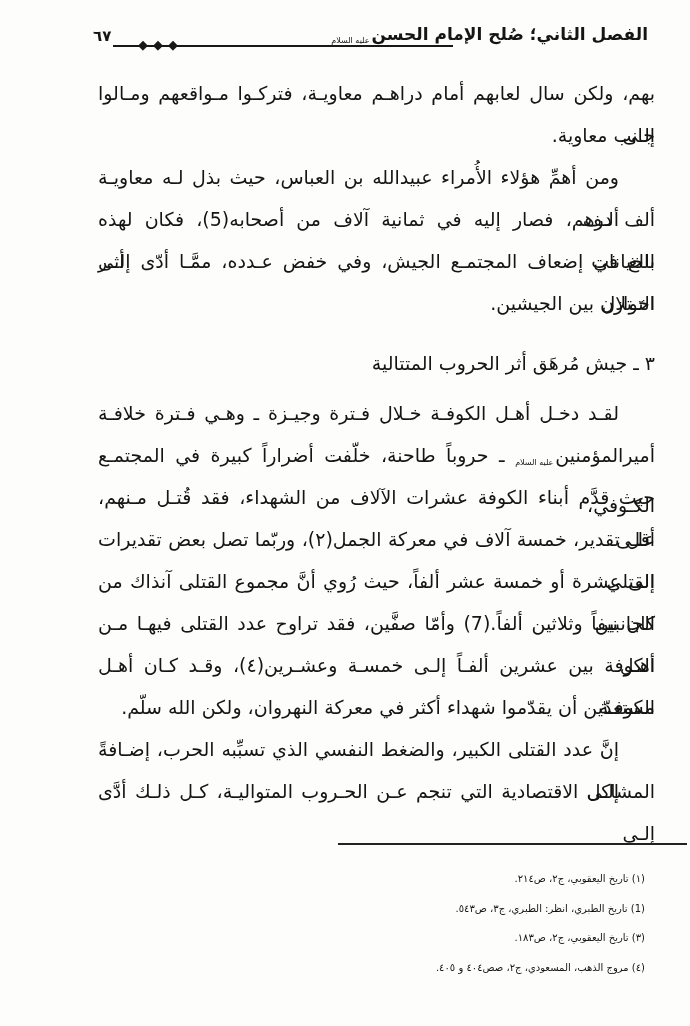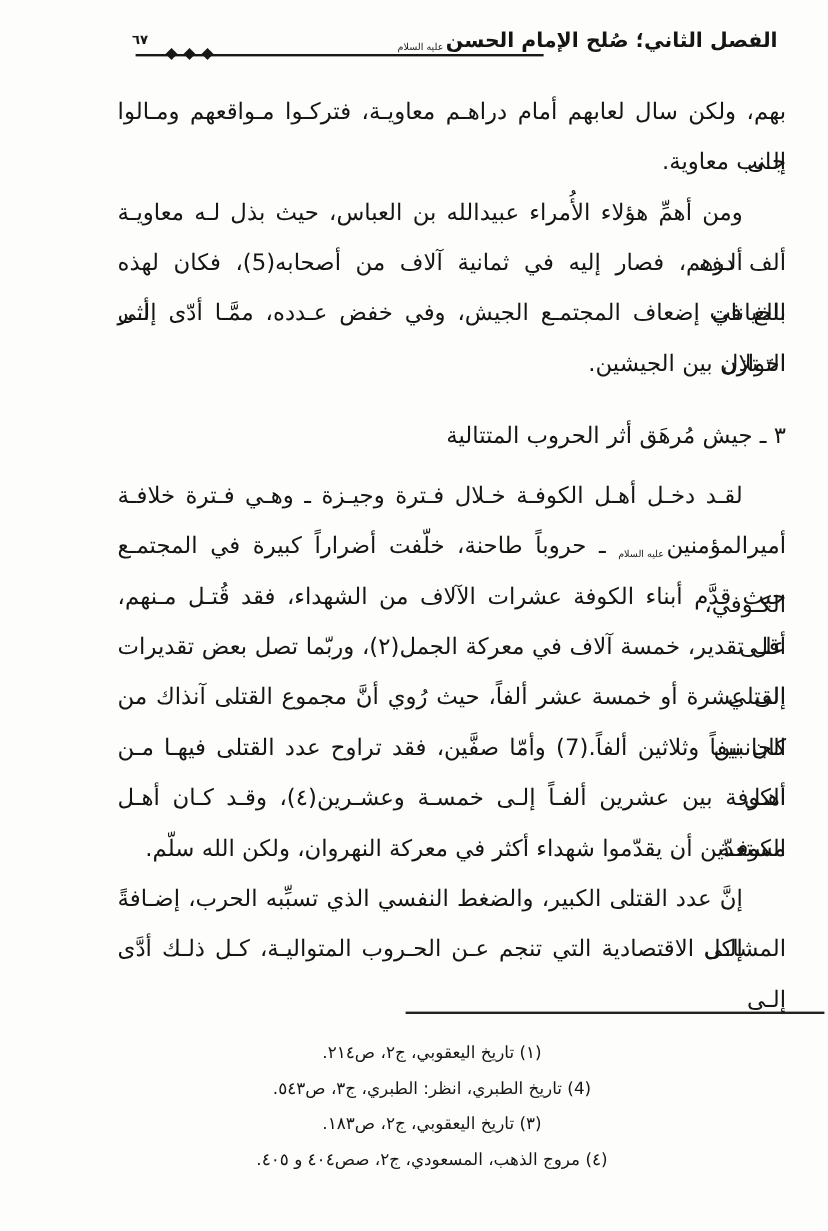--- a/index.html
+++ b/index.html
@@ -20,21 +20,21 @@
   }
   .honorific {
     font-size:8px; font-weight:normal;
     display:inline-block;
     vertical-align:-3px;
     margin-right:2px;
     letter-spacing:-0.5px;
   }
   .page-num {
     position:absolute; top:27px; left:93px;
-    font-size:11px; font-weight:bold;margin-left:17px;
+    font-size:15px; font-weight:bold;
   }
   .hdr-rule {
     position:absolute; top:45px; left:113px;
     width:340px; height:2px; background:#181818;
   }
   .hdr-diamonds {
     position:absolute; top:36px; left:138px;
     font-size:13px; letter-spacing:5px;
     color:#181818; line-height:18px;
   }
@@ -68,22 +68,22 @@
     text-align-last:right;
   }
   
   .fn-rule {
     position:absolute; top:843px; right:3px;
     width:349px; height:2px; background:#222;
   }
   .footnotes {
     position:absolute; top:864px; right:45px;
     width:570px;
-    font-size:14px; line-height:29.5px;
-    text-align:center; direction:rtl;
+    font-size:10px; line-height:29.5px;
+    text-align:right; direction:rtl;
   }
   .footnote { white-space:nowrap; }
 </style>
 </head>
 <body>
 
 <div class="page">
 
   <div class="chapter-title">
     <span>الفصل الثاني؛ صُلح الإمام الحسن</span><span class="honorific">عليه السلام</span>
@@ -114,18 +114,18 @@
     <div class="line end">مستعدّين أن يقدّموا شهداء أكثر في معركة النهروان، ولكن الله سلّم.</div>
 
     <div class="line indent">إنَّ عدد القتلى الكبير، والضغط النفسي الذي تسبِّبه الحرب، إضـافةً إلـى</div>
     <div class="line">المشاكل الاقتصادية التي تنجم عـن الحـروب المتواليـة، كـل ذلـك أدَّى إلـى</div>
 
   </div>
 
   <div class="fn-rule"></div>
   <div class="footnotes">
     <div class="footnote">(١) تاريخ اليعقوبي، ج٢، ص٢١٤.</div>
-    <div class="footnote">(4) تاريخ الطبري، انظر: الطبري، ج٣، ص٥٤٣.</div>
+    <div class="footnote">(1) تاريخ الطبري، انظر: الطبري، ج٣، ص٥٤٣.</div>
     <div class="footnote">(٣) تاريخ اليعقوبي، ج٢، ص١٨٣.</div>
     <div class="footnote">(٤) مروج الذهب، المسعودي، ج٢، صص٤٠٤ و ٤٠٥.</div>
   </div>
 
 </div>
 
 </body></html>

